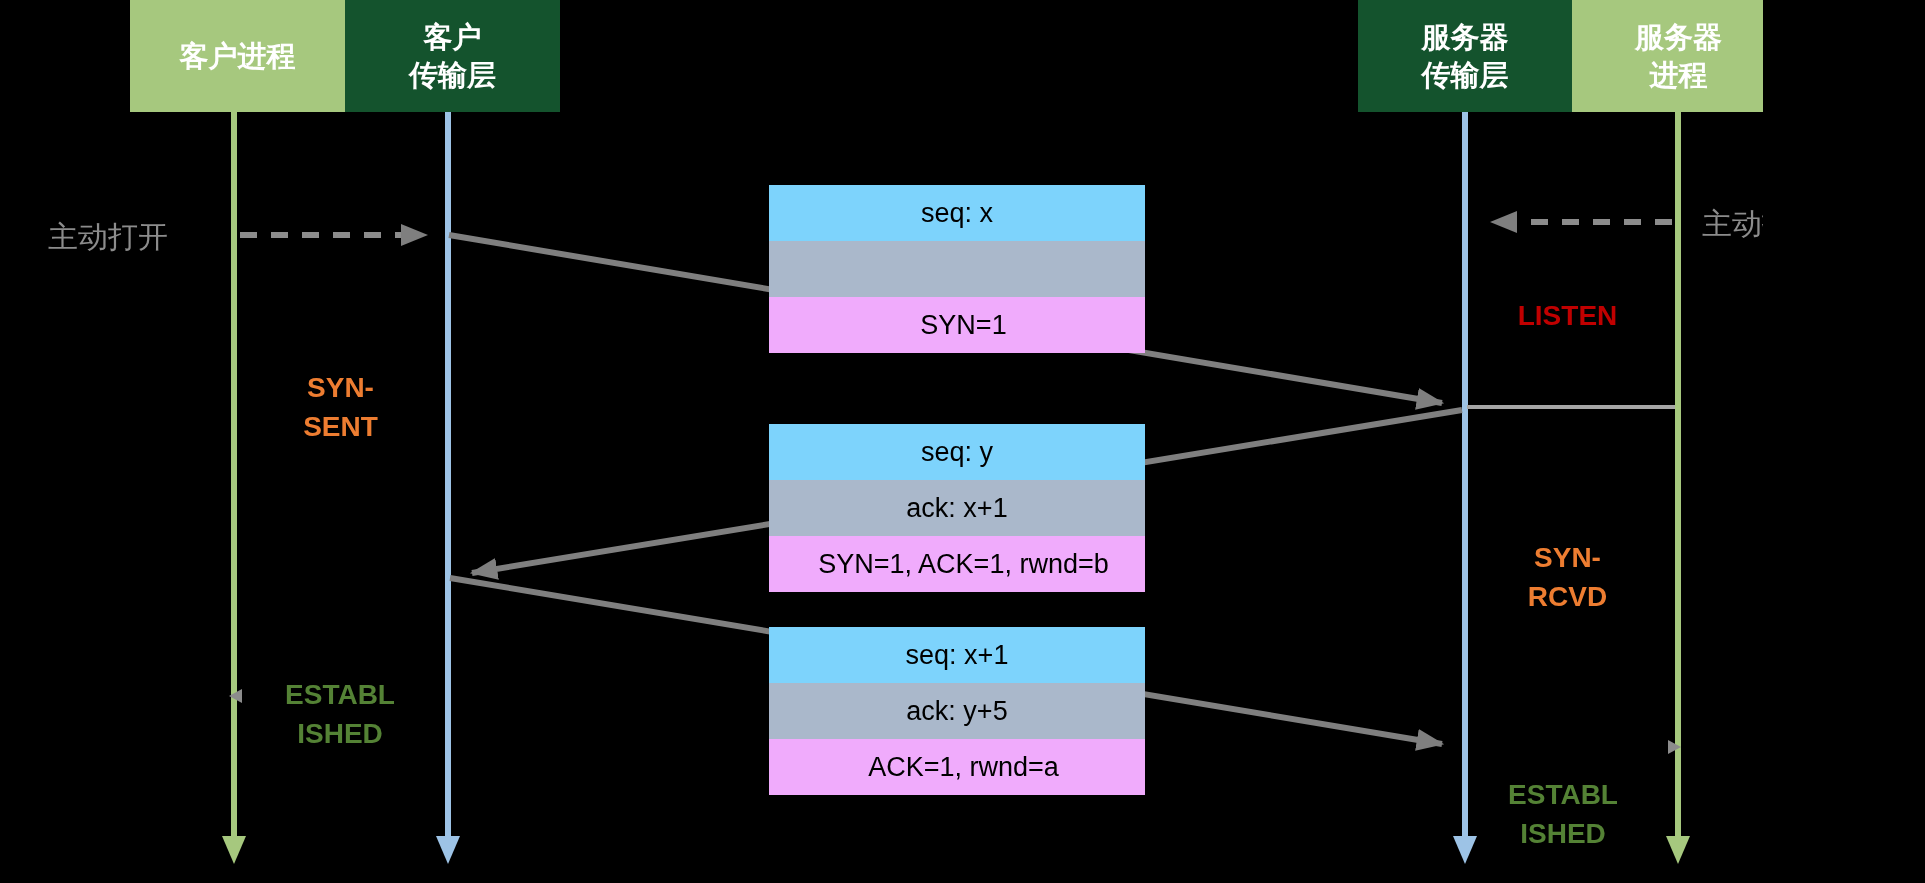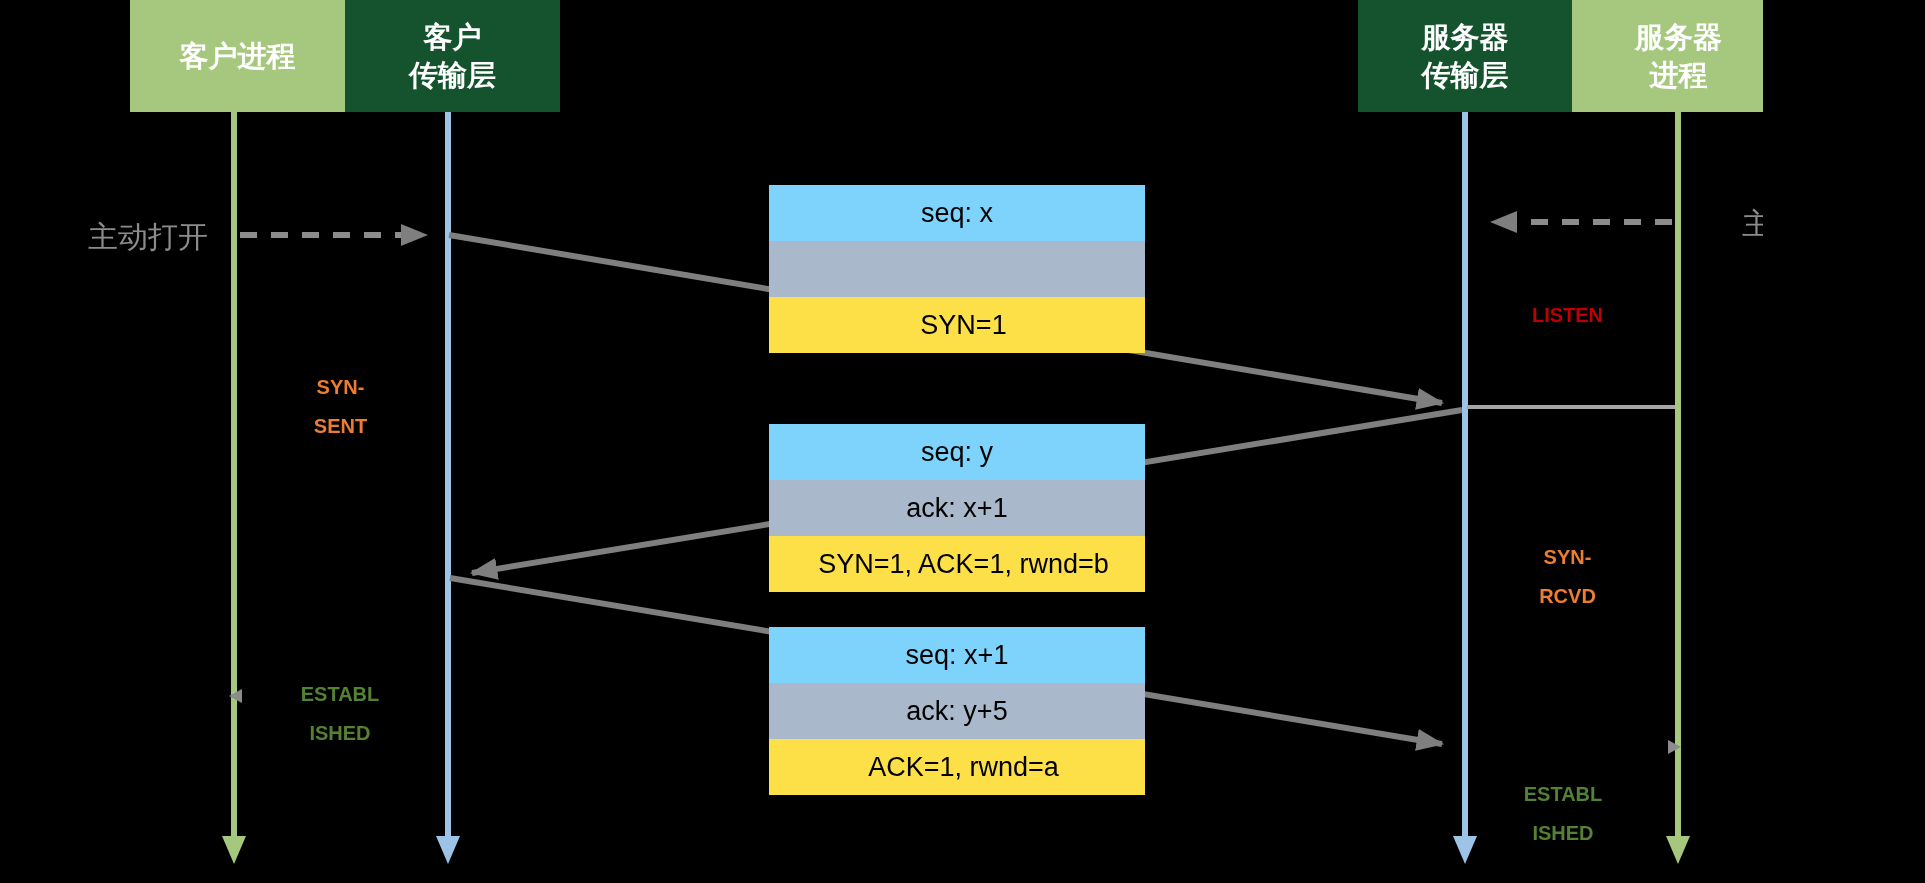--- a/index.html
+++ b/index.html
@@ -65,40 +65,40 @@
   .segment-row {
     height: 56px;
     display: flex;
     align-items: center;
     justify-content: center;
     font-size: 27px;
     color: #000000;
   }
   .row-seq   { background: #7dd3fc; }
   .row-ack   { background: #aab8cb; }
-  .row-flags { background: #fde047; padding-left: 13px; }
+  .row-flags { background: #f0abfc; padding-left: 13px; }
 
   
   .state-label {
     position: absolute;
     text-align: center;
-    font-size: 20px;
+    font-size: 28px;
     font-weight: bold;
     line-height: 39px;
     white-space: pre-line;
     z-index: 3;
   }
   .state-orange { color: #ed7d31; }
   .state-red    { color: #c00000; }
   .state-green  { color: #548235; }
 
   
   .open-label {
     position: absolute;
-    text-align: right;
+    text-align: left;
     font-size: 30px;
     color: #8c8c8c;
     z-index: 3;
   }
 </style>
 </head>
 <body>
 
 <div id="canvas">
 

